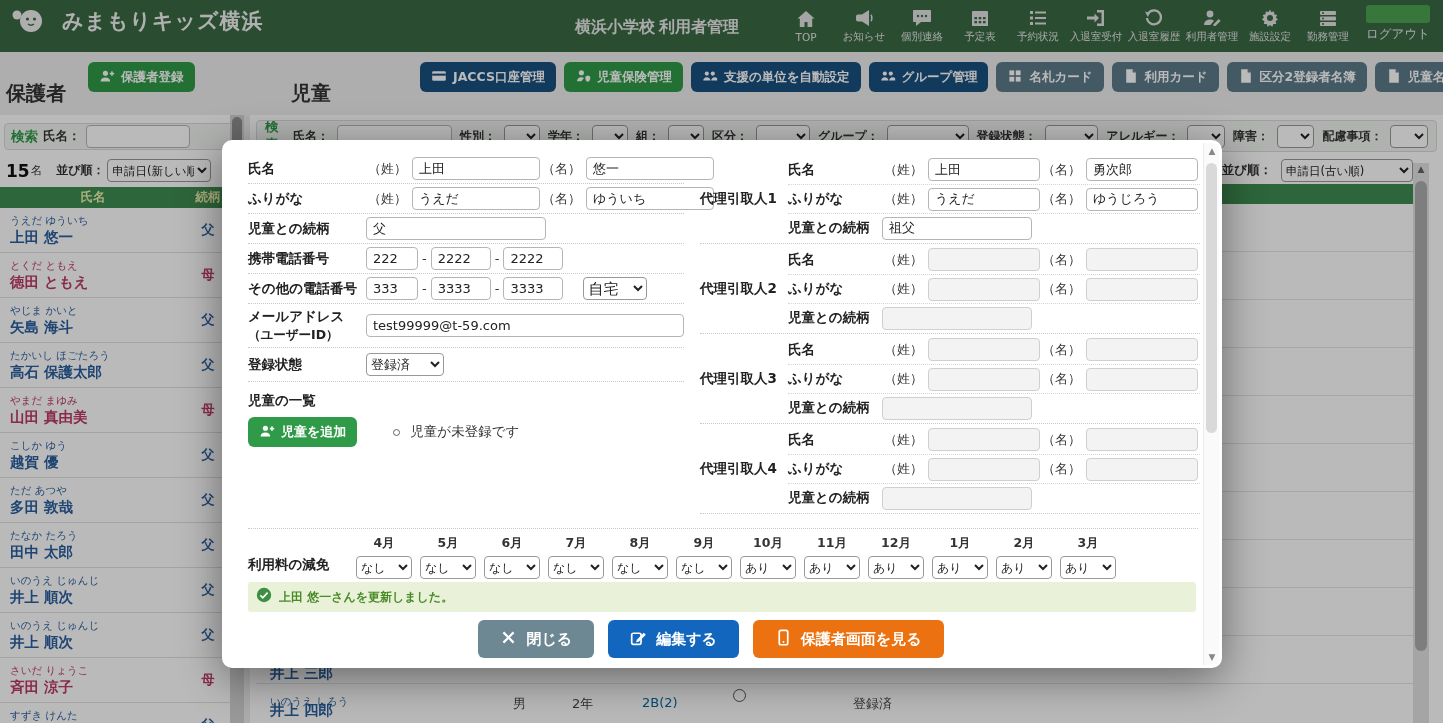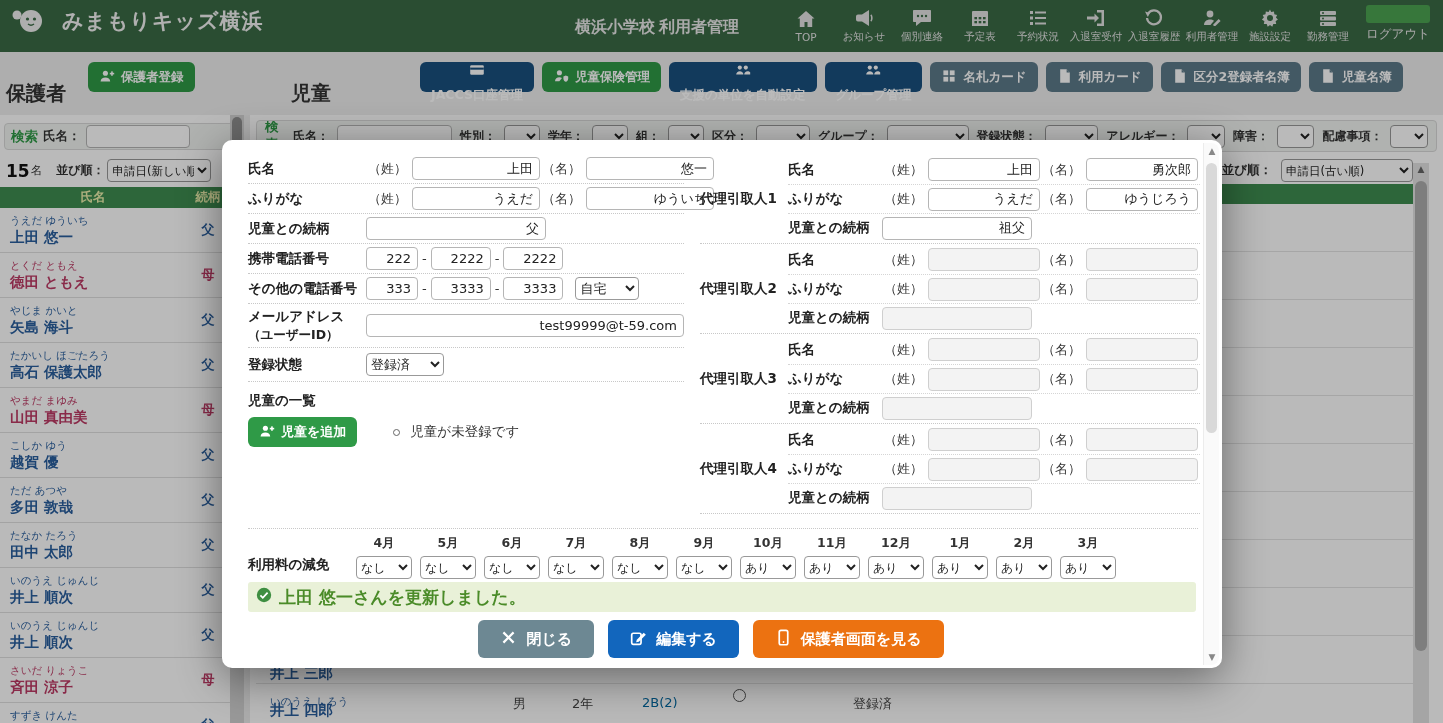--- a/index.html
+++ b/index.html
@@ -20,32 +20,32 @@
   .logout { position:absolute; right:6px; top:5px; width:78px; display:flex; flex-direction:column; align-items:center; gap:3px; cursor:pointer; }
   .logout-badge { width:64px; height:18px; background:#4ca352; border-radius:3px; }
   .logout-label { font-size:12.5px; color:#e3e3e3; white-space:nowrap; }
 
   
   .toolbar { position:absolute; left:0; top:52px; right:0; height:63px; background:#efefef; }
   .heading { position:absolute; top:28px; font-size:20px; font-weight:bold; color:#333; }
   .btn { display:inline-flex; align-items:center; gap:6px; border:none; border-radius:6px; color:#fff; font-weight:bold; font-size:12.5px; height:30px; padding:0 11px; cursor:pointer; white-space:nowrap; font-family:inherit; }
   .btn svg { width:16px; height:16px; }
   .btn.green { background:#2f9a47; }
-  .btn.navy  { background:#19507f;flex-direction:column; }
+  .btn.navy  { background:#19507f; }
   .btn.slate { background:#5d7a89; }
   .register-btn { position:absolute; left:88px; top:10px; }
   .children-heading { left:291px; }
   .toolbar-buttons { position:absolute; left:420px; top:10px; display:flex; gap:8px; }
 
   
   .gpanel { position:absolute; left:0; top:115px; width:244px; bottom:0; background:#fff; overflow:hidden; }
   .searchbox { margin:8px 6px 4px 4px; height:27px; display:flex; align-items:center; gap:5px; background:#f1f5f1; border:1px solid #d9d9d9; border-radius:4px; padding:0 6px; }
   .search-label { color:#2f9a47; font-weight:bold; font-size:13.5px; }
   .fl { font-weight:bold; font-size:12.5px; color:#333; white-space:nowrap; }
-  input.txt { height:23px; border:1px solid #b5b5b5; border-radius:4px; padding:0 6px; font-size:13px; color:#222; background:#fff; font-family:inherit;text-align:right; }
+  input.txt { height:23px; border:1px solid #b5b5b5; border-radius:4px; padding:0 6px; font-size:13px; color:#222; background:#fff; font-family:inherit; }
   input.txt.empty { background:#f3f3f3; border-color:#cfcfcf; }
   .w104{width:104px;} .w110{width:110px;} .w115{width:115px;} .w128{width:128px;} .w180{width:180px;}
   .w52{width:52px;} .w58{width:60px;} .w330{width:330px;} .w112{width:112px;} .w150{width:150px;}
   select.sel { height:23px; border:1px solid #999; border-radius:4px; background:#fff; font-size:11.5px; font-family:inherit; color:#222; }
   .countrow { display:flex; align-items:center; padding:5px 4px 5px 6px; }
   .gcount { font-size:17px; font-weight:bold; color:#111; }
   .gcount-suffix { font-size:11.5px; margin-left:1px; }
   .sort-label { font-size:12px; font-weight:bold; margin-left:14px; margin-right:3px; white-space:nowrap; }
   .ghead { height:21px; background:#3e8c50; display:grid; grid-template-columns:1fr 44px; align-items:center; justify-items:center; color:#edf0ad; font-size:12.5px; font-weight:bold; margin-right:14px; }
   .glist { margin-right:14px; }
@@ -99,21 +99,21 @@
   .flabel { width:94px; flex:none; font-size:13.5px; font-weight:bold; color:#222; }
 
   .m-months { position:absolute; left:26px; top:388px; width:950px; border-top:1px dotted #c8c8c8; padding-top:6px; display:flex; align-items:flex-end; }
   .mm-label { width:104px; flex:none; font-size:13.5px; font-weight:bold; color:#222; padding-bottom:5px; }
   .month-col { width:64px; text-align:center; }
   .month-name { font-size:12.5px; font-weight:bold; margin-bottom:4px; }
   .month-col select { width:56px; height:23px; font-size:12px; }
 
   .m-success { position:absolute; left:26px; top:442px; width:948px; height:30px; background:#e9f1d8; border-radius:3px; display:flex; align-items:center; gap:7px; padding-left:8px; }
   .m-success svg { width:16px; height:16px; flex:none; }
-  .m-success-text { font-size:17px; font-weight:bold; color:#4a8b28; }
+  .m-success-text { font-size:12px; font-weight:bold; color:#4a8b28; }
 
   .m-buttons { position:absolute; left:0; top:480px; width:978px; display:flex; justify-content:center; gap:14px; }
   .mbtn { height:38px; border:none; border-radius:6px; color:#fff; font-weight:bold; font-size:15px; display:inline-flex; align-items:center; gap:9px; padding:0 22px; cursor:pointer; font-family:inherit; }
   .mbtn svg { width:17px; height:17px; }
   .mbtn.close { background:#6d8893; }
   .mbtn.edit { background:#1266bd; }
   .mbtn.view { background:#ec7211; }
 
   .m-scroll { position:absolute; right:3px; top:3px; bottom:3px; width:16px; background:#fafafa; border-left:1px solid #ececec; border-radius:0 8px 8px 0; }
   .m-scroll .sa { position:absolute; left:0; width:16px; text-align:center; font-size:9px; color:#888; }
@@ -517,21 +517,21 @@
         <span class="dash">-</span>
         <input class="txt w58" value="2222" style="">
       </div>
       <div class="m-row">
         <span class="m-label">その他の電話番号</span>
         <input class="txt w52" value="333" style="">
         <span class="dash">-</span>
         <input class="txt w58" value="3333" style="">
         <span class="dash">-</span>
         <input class="txt w58" value="3333" style="">
-        <select class="sel" style="width:64px; margin-left:12px; font-size:13px;"><option>自宅</option></select>
+        <select class="sel" style="width:64px; margin-left:20px; font-size:15px;"><option>自宅</option></select>
       </div>
       <div class="m-row email-row">
         <span class="m-label"><span>メールアドレス</span><br><span style="font-size:12.5px;">（ユーザーID）</span></span>
         <input class="txt w330" value="test99999@t-59.com" style="">
       </div>
       <div class="m-row status-row">
         <span class="m-label">登録状態</span>
         <select class="sel" style="width:78px; font-size:13px;"><option>登録済</option></select>
       </div>
       <div class="m-list">

